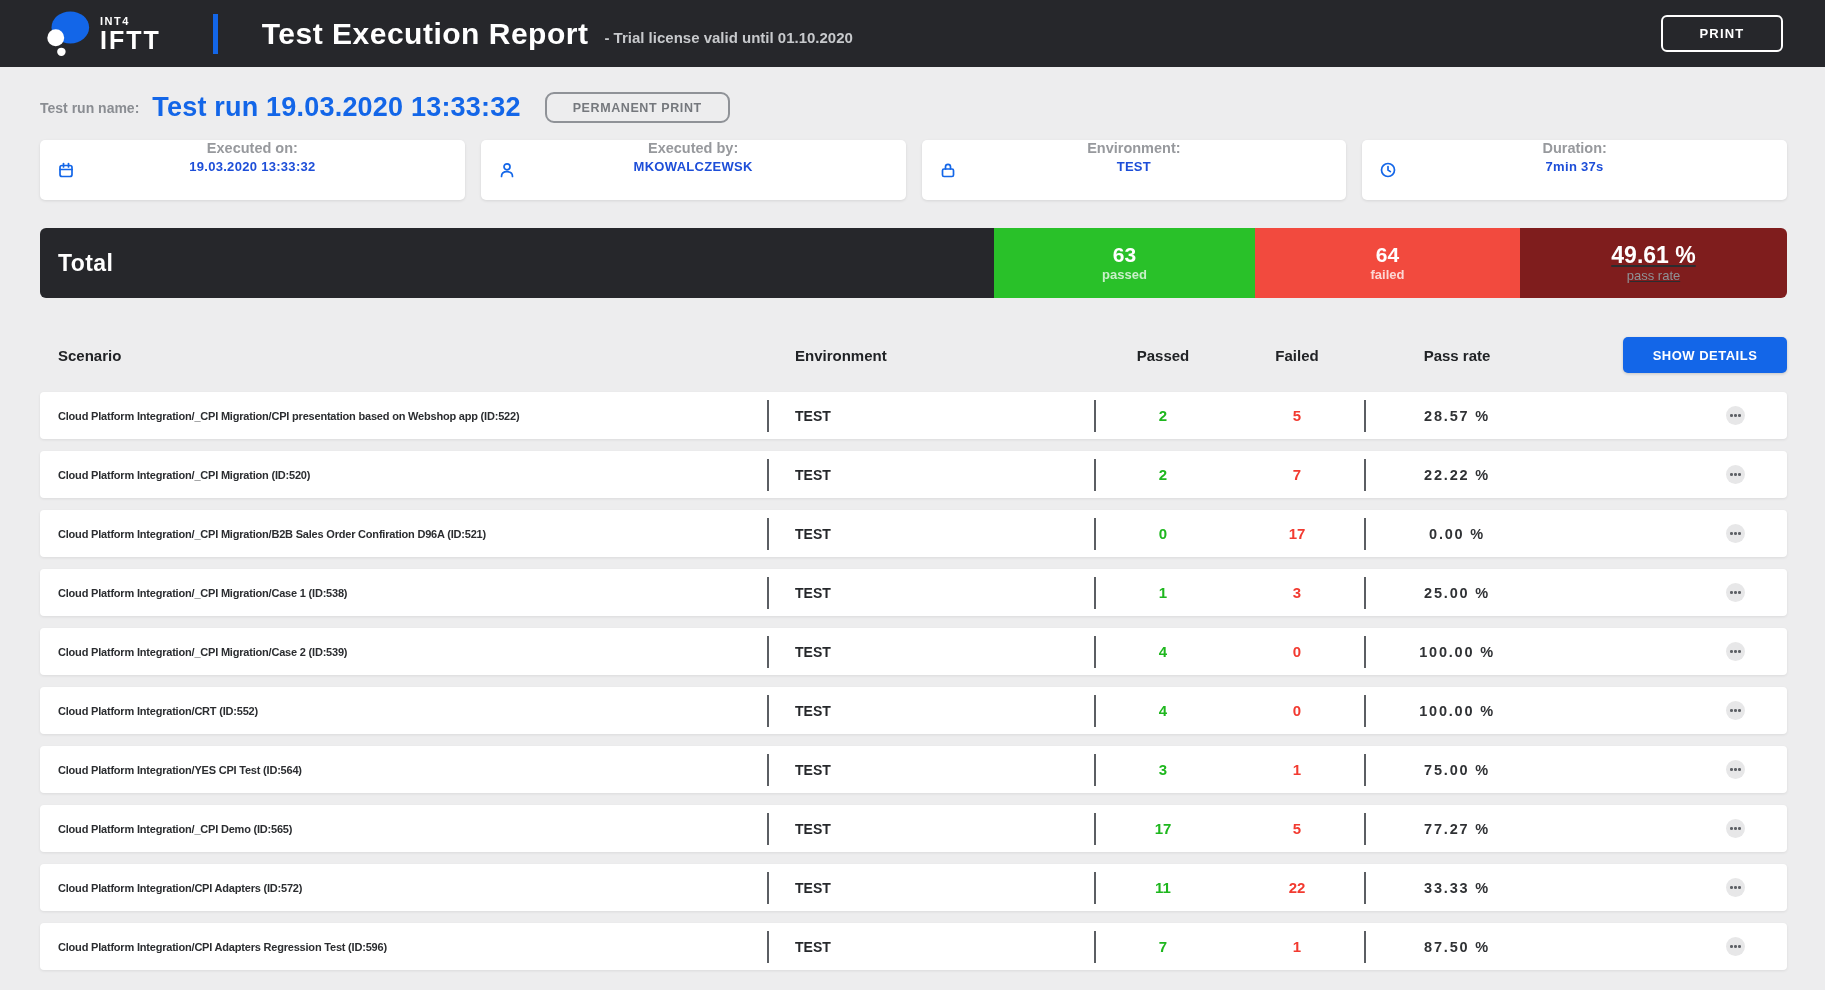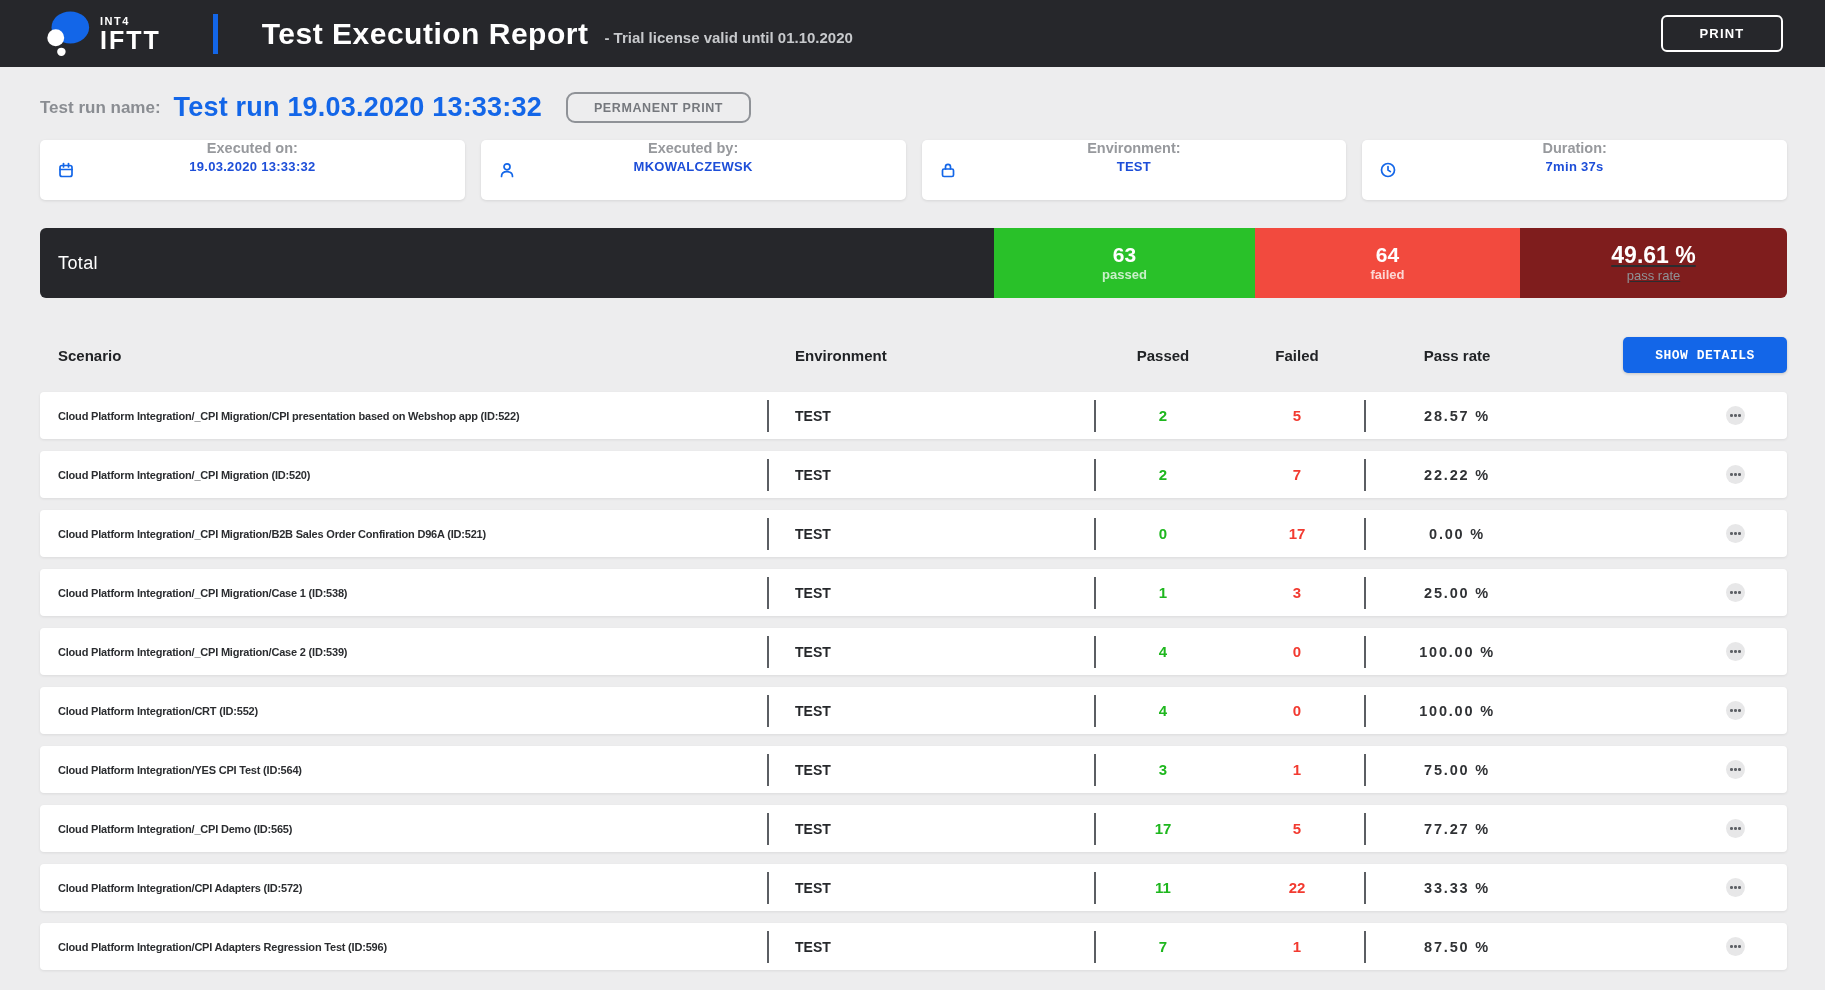--- a/index.html
+++ b/index.html
@@ -29,21 +29,21 @@
   .license-note{ color:#c7c9cc; font-size:15px; font-weight:bold; margin-left:16px; padding-top:8px; }
   .print-btn{
     margin-left:auto; width:122px; height:37px;
     background:transparent; border:2px solid #fff; border-radius:6px;
     color:#fff; font-family:inherit; font-size:13px; font-weight:bold; letter-spacing:1.2px;
     cursor:pointer;
   }
 
   
   .run-row{ margin:25px 38px 0 40px; display:flex; align-items:center; }
-  .run-label{ color:#8a8d92; font-size:17px; font-weight:bold; }
+  .run-label{ color:#8a8d92; font-size:14px; font-weight:bold; }
   .run-name{ color:#1366e8; font-size:27px; font-weight:bold; margin-left:13px; letter-spacing:.2px; }
   .permalink-btn{
     margin-left:24px; height:31px; padding:0 26px;
     background:transparent; border:2px solid #8f9297; border-radius:9px;
     color:#75787d; font-family:inherit; font-size:12.5px; font-weight:bold; letter-spacing:.6px;
     cursor:pointer;
   }
 
   
   .cards{ margin:17px 38px 0 40px; display:flex; gap:16px; }
@@ -58,21 +58,21 @@
   .card-value{ font-size:13px; font-weight:bold; color:#1d4ed8; margin-top:3px; letter-spacing:.3px; }
 
   
   .totals{
     margin:28px 38px 0 40px; height:70px;
     display:flex; border-radius:6px; overflow:hidden;
   }
   .totals-label-seg{
     flex:1; background:#26272b; color:#fff;
     display:flex; align-items:center; padding-left:18px;
-    font-size:18px; font-weight:normal; letter-spacing:.4px;
+    font-size:23px; font-weight:bold; letter-spacing:.4px;
   }
   .seg{ display:flex; flex-direction:column; align-items:center; justify-content:center; line-height:1.15; }
   .seg-value{ color:#fff; font-size:21px; font-weight:bold; }
   .seg-sub{ font-size:13px; font-weight:bold; }
   .seg-green{ width:261px; background:#29c129; }
   .seg-green .seg-sub{ color:rgba(255,255,255,.75); }
   .seg-red{ width:265px; background:#f24a3e; }
   .seg-red .seg-sub{ color:rgba(255,255,255,.78); }
   .seg-dark{ width:267px; background:#7f1d1d;text-decoration:underline; }
   .seg-dark .seg-value{ font-size:23px; }
@@ -199,21 +199,21 @@
 
 <div class="thead row-grid">
   <span class="c-scenario hcol">Scenario</span>
   <span class="v-div ghost"></span>
   <span class="c-env hcol">Environment</span>
   <span class="v-div ghost"></span>
   <span class="c-passed hcol">Passed</span>
   <span class="c-failed hcol">Failed</span>
   <span class="v-div ghost"></span>
   <span class="c-rate hcol">Pass rate</span>
-  <span class="c-actions" style="padding-right:0;font-family:Liberation Mono, monospace;">
+  <span class="c-actions" style="padding-right:0;">
     <button class="details-btn">SHOW DETAILS</button>
   </span>
 </div>
 
 <div class="rows" id="rows-container">
   <div class="trow row-grid">
     <span class="c-scenario">Cloud Platform Integration/_CPI Migration/CPI presentation based on Webshop app (ID:522)</span>
     <span class="v-div"></span>
     <span class="c-env">TEST</span>
     <span class="v-div"></span>

